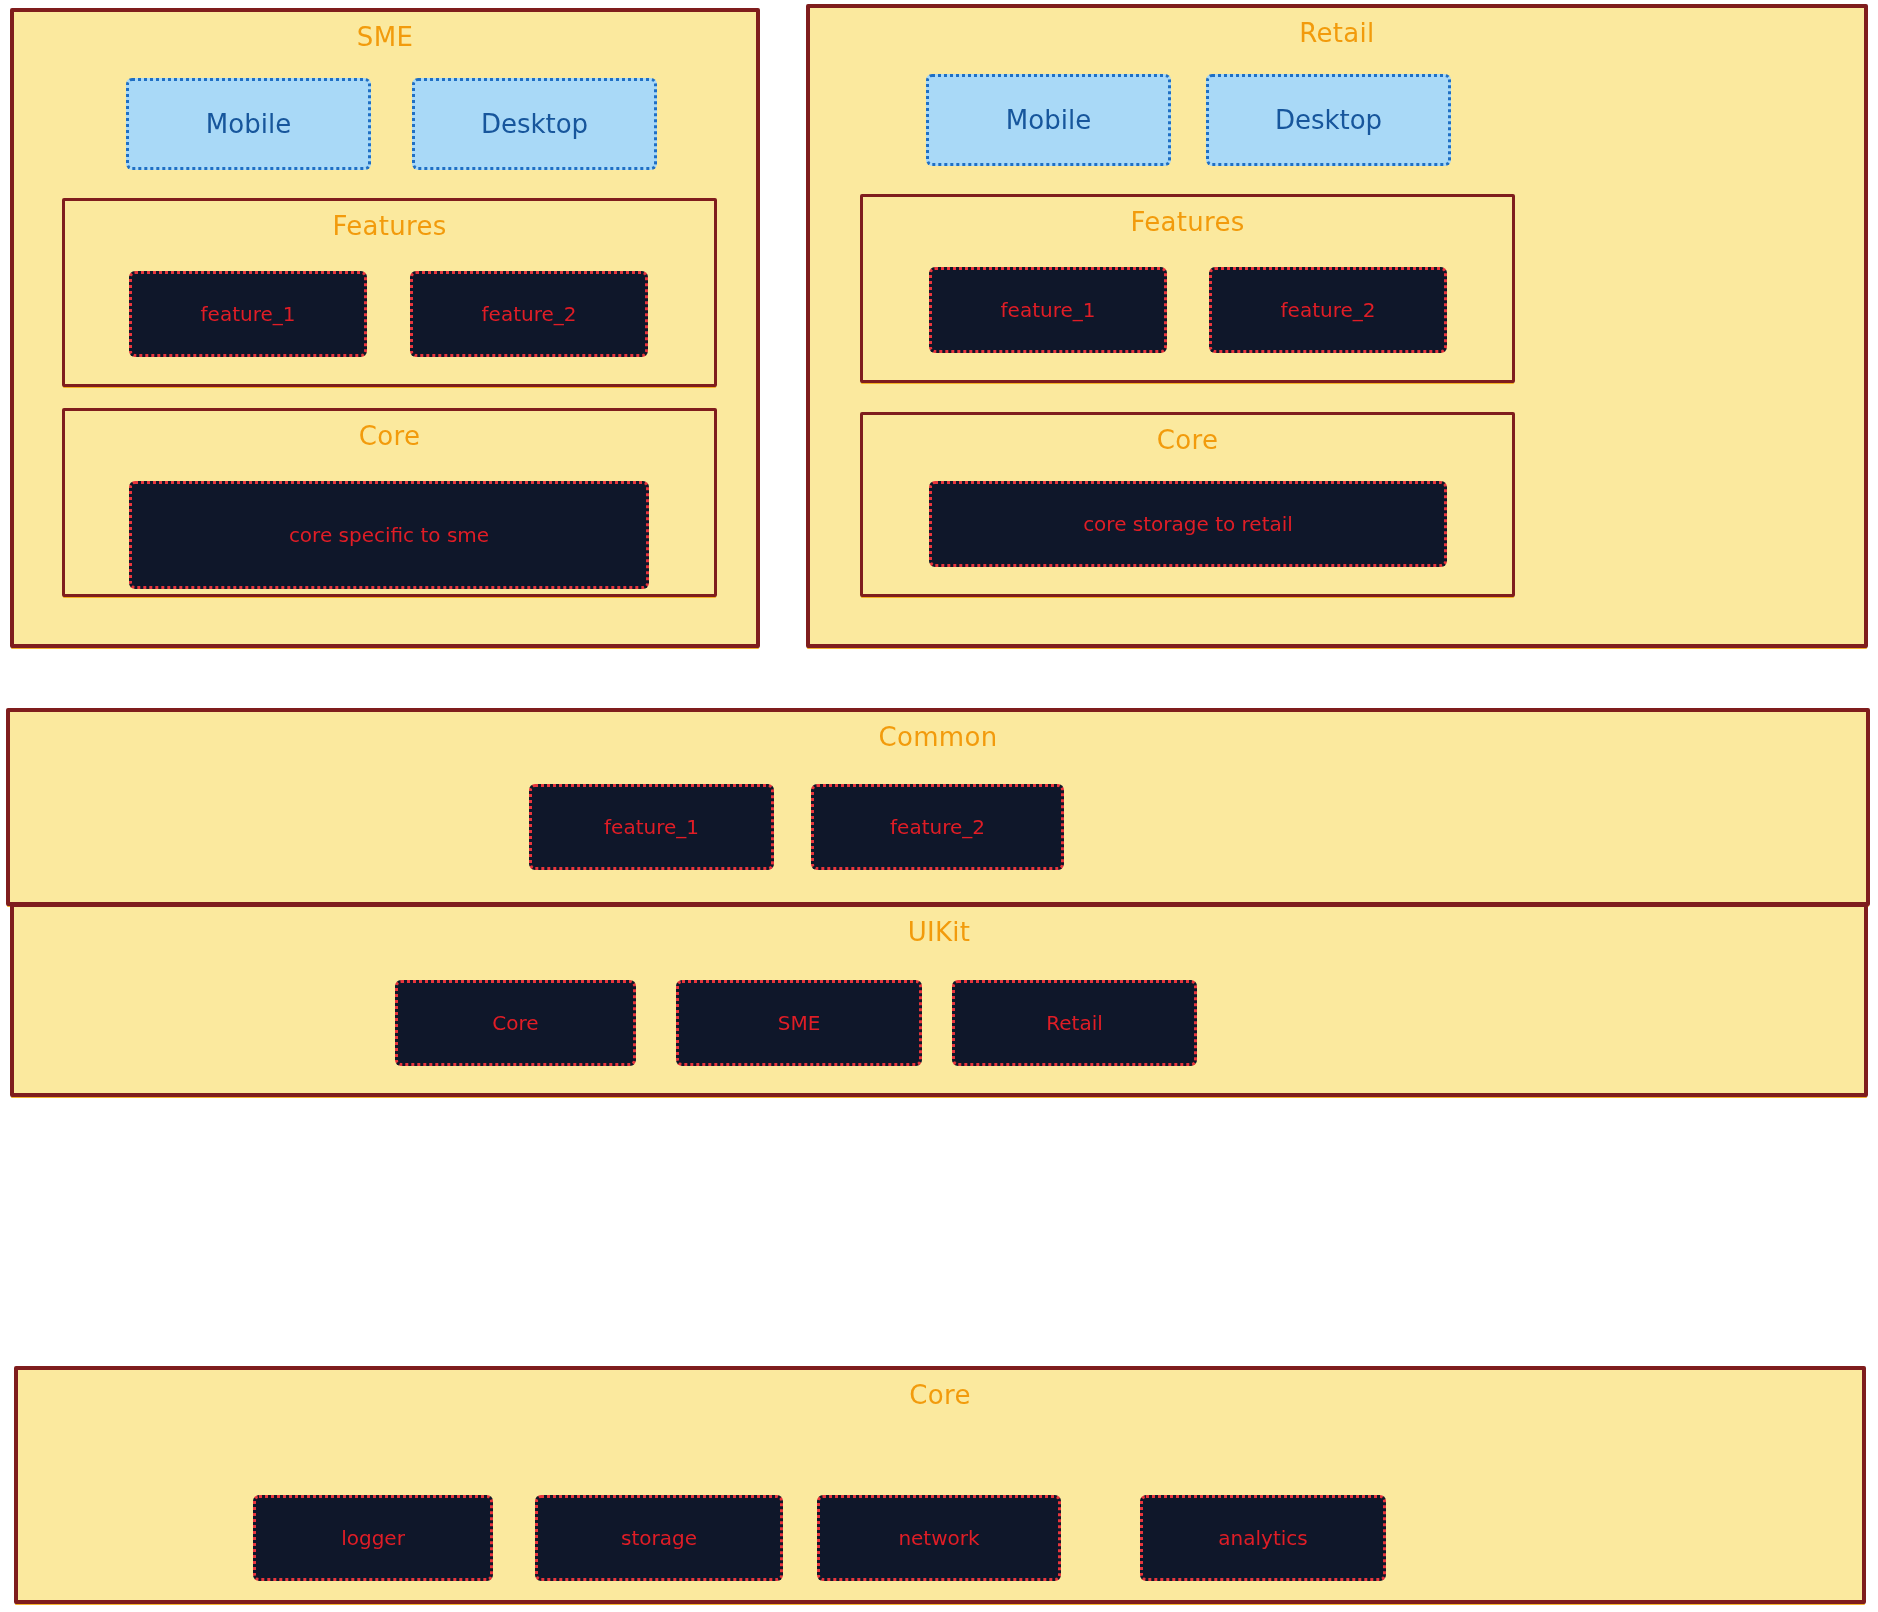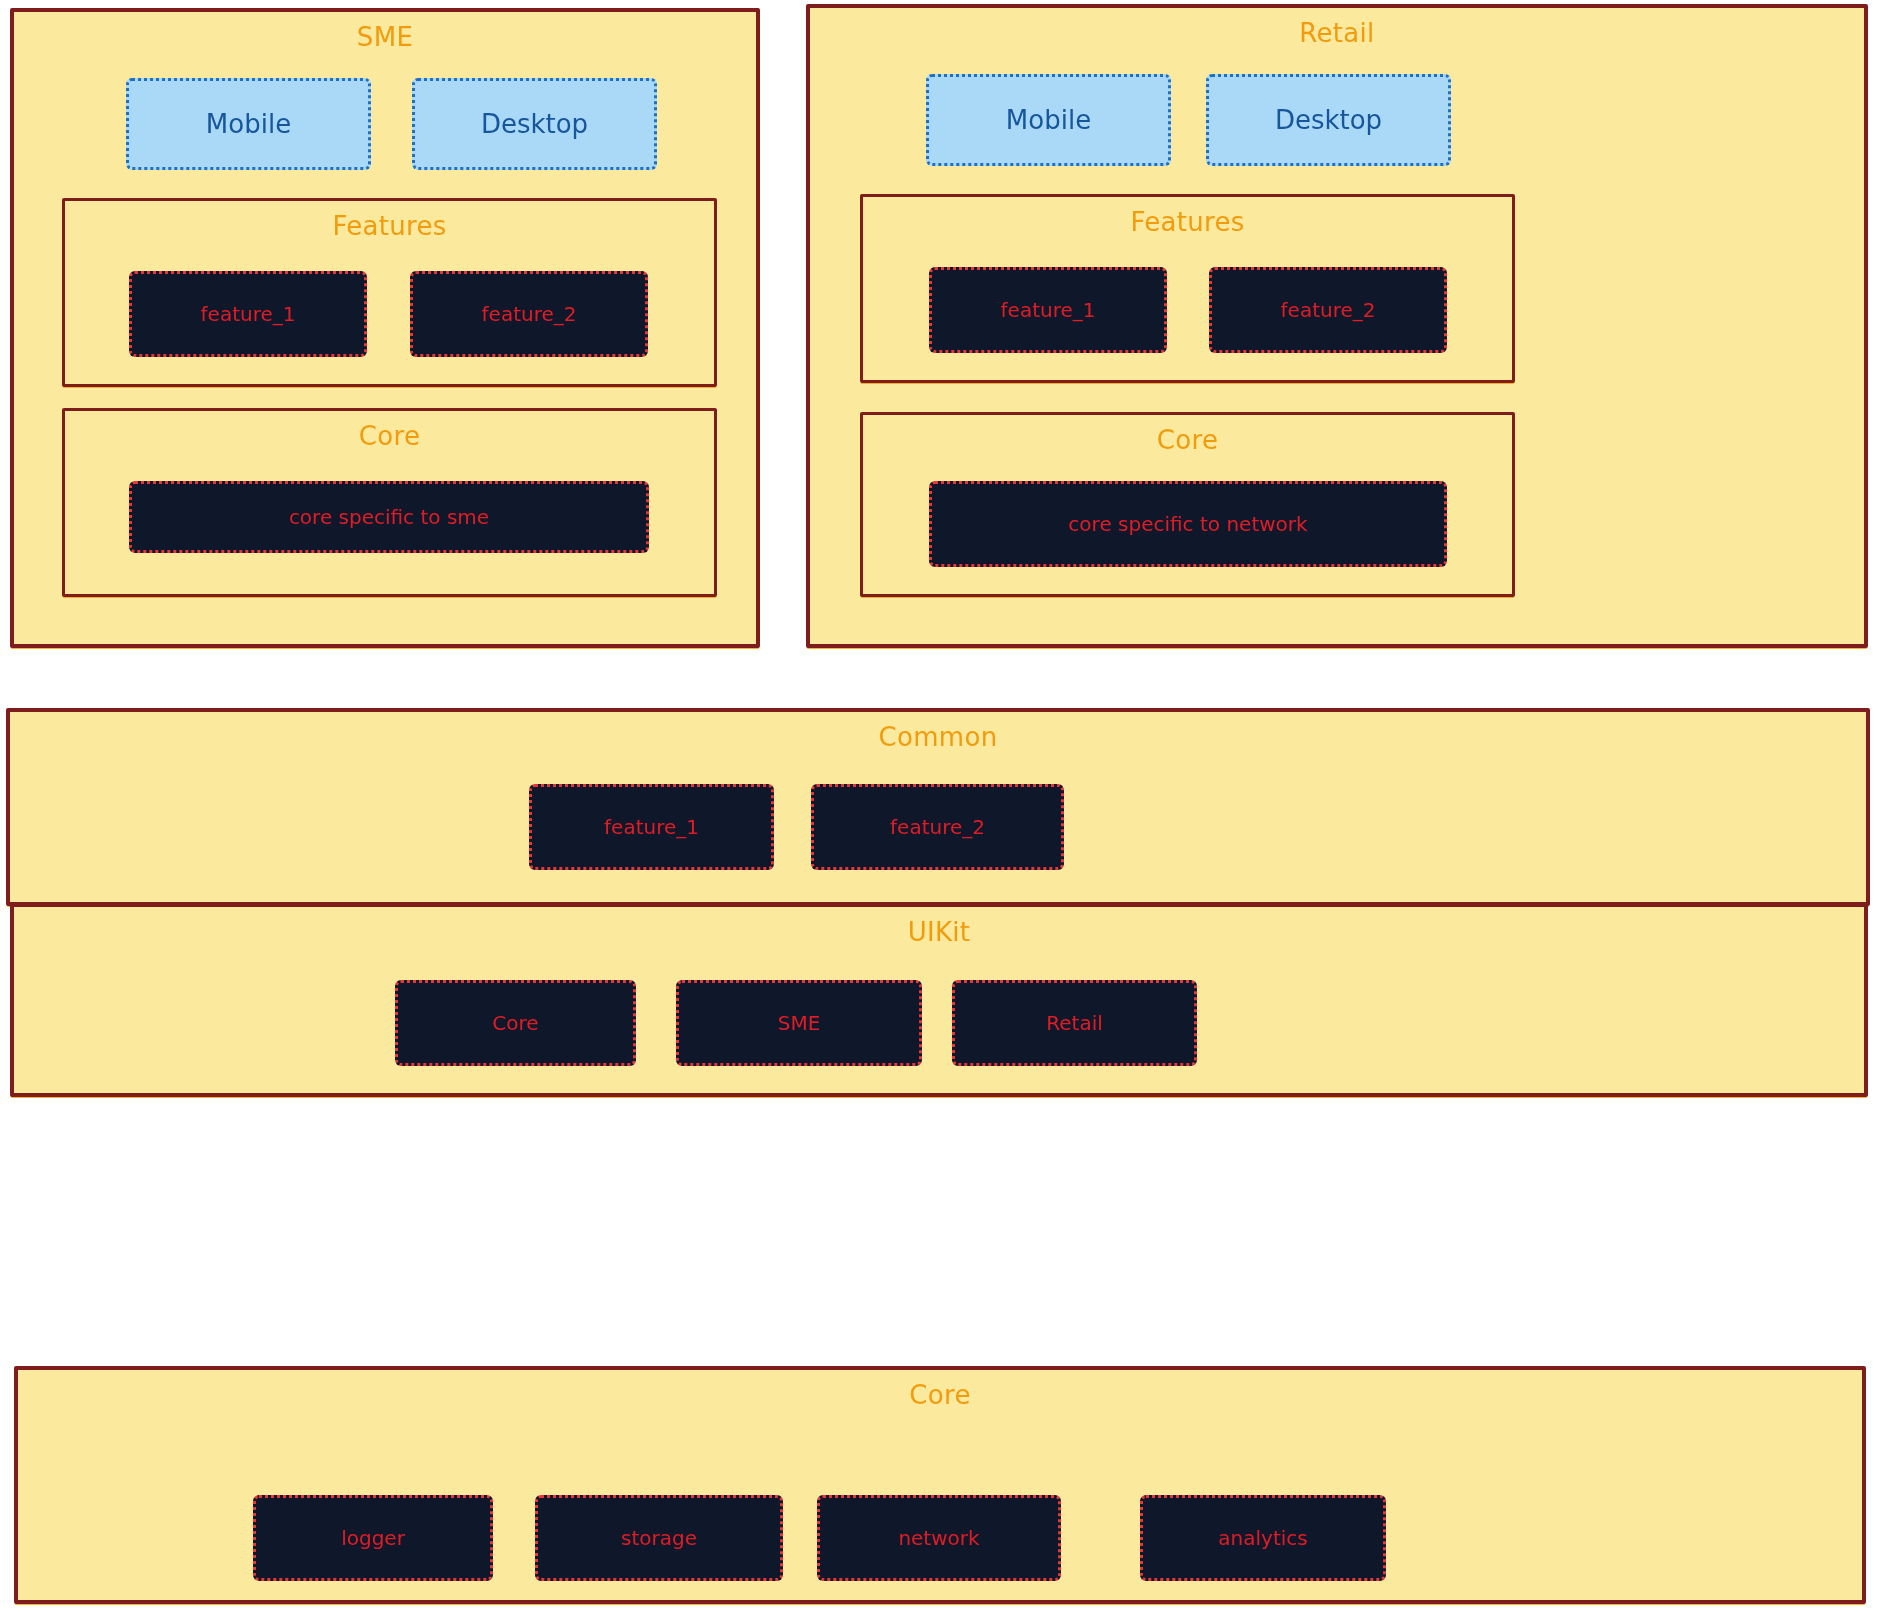--- a/index.html
+++ b/index.html
@@ -88,21 +88,21 @@
     <div class="node leaf pink" style="left:64px; top:70px; width:238px; height:86px;">
       <span class="leaf-label">feature_1</span>
     </div>
     <div class="node leaf pink" style="left:345px; top:70px; width:238px; height:86px;">
       <span class="leaf-label">feature_2</span>
     </div>
   </div>
 
   <div class="node group" style="left:48px; top:396px; width:655px; height:189px;">
     <div class="group-title">Core</div>
-    <div class="node leaf pink" style="left:64px; top:70px; width:520px; height:72px;">
+    <div class="node leaf pink" style="left:64px; top:70px; width:520px; height:108px;">
       <span class="leaf-label">core specific to sme</span>
     </div>
   </div>
 </div>
 
 <div class="node group thick" style="left:806px; top:4px; width:1062px; height:644px;">
   <div class="group-title">Retail</div>
 
   <div class="node leaf blue" style="left:116px; top:66px; width:245px; height:92px;">
     <span class="leaf-label">Mobile</span>
@@ -117,21 +117,21 @@
       <span class="leaf-label">feature_1</span>
     </div>
     <div class="node leaf pink" style="left:346px; top:70px; width:238px; height:86px;">
       <span class="leaf-label">feature_2</span>
     </div>
   </div>
 
   <div class="node group" style="left:50px; top:404px; width:655px; height:185px;">
     <div class="group-title">Core</div>
     <div class="node leaf pink" style="left:66px; top:66px; width:518px; height:86px;">
-      <span class="leaf-label">core specific to network</span>
+      <span class="leaf-label">core storage to retail</span>
     </div>
   </div>
 </div>
 
 <div class="node group thick" style="left:6px; top:708px; width:1864px; height:198px;">
   <div class="group-title">Common</div>
   <div class="node leaf pink" style="left:519px; top:72px; width:245px; height:86px;">
     <span class="leaf-label">feature_1</span>
   </div>
   <div class="node leaf pink" style="left:801px; top:72px; width:253px; height:86px;">

